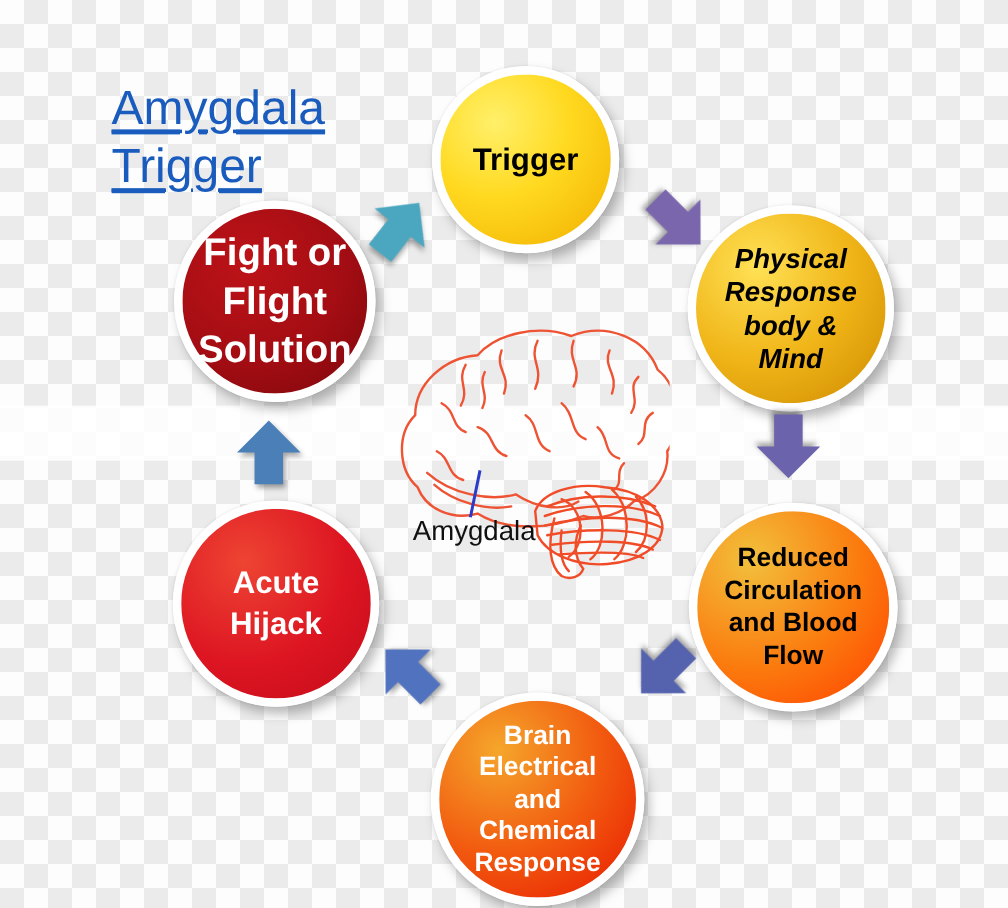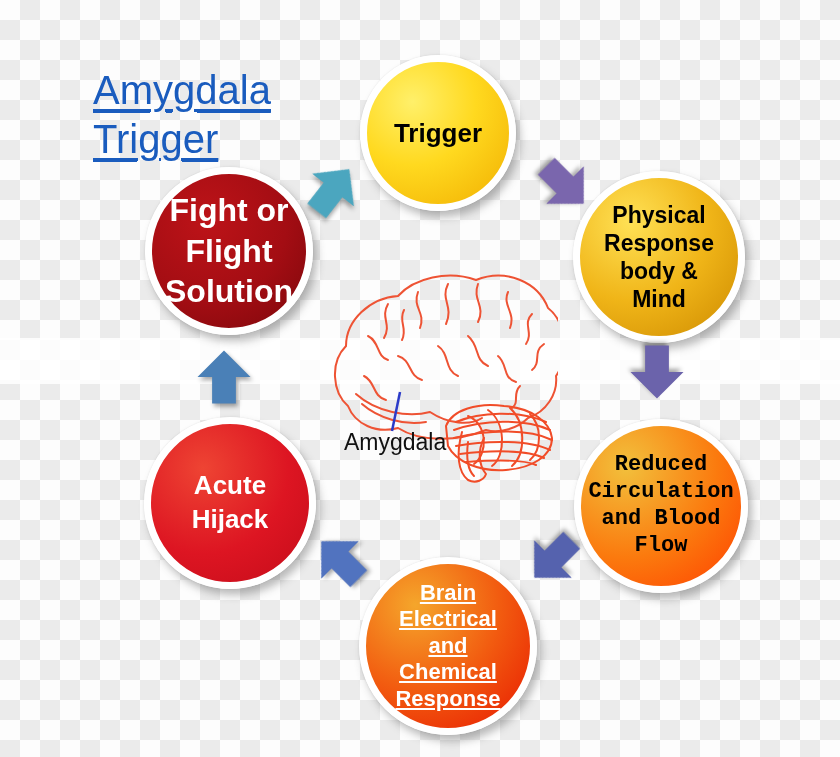--- a/index.html
+++ b/index.html
@@ -22,25 +22,25 @@
   .page-title span{display:block;text-decoration:underline;}
   .node{
     position:absolute;border-radius:50%;border:7px solid #ffffff;
     box-shadow:4px 6px 9px rgba(60,60,60,0.35),0 0 2px rgba(0,0,0,0.10);
     display:flex;align-items:center;justify-content:center;text-align:center;
     font-weight:bold;white-space:pre-line;box-sizing:border-box;
   }
   .node-trigger{left:360px;top:55px;width:156px;height:156px;font-size:26px;color:#000;
     background:radial-gradient(circle at 32% 28%,#fff06a 0%,#ffd91f 45%,#f1ae00 100%);}
   .node-physical{left:573px;top:171px;width:172px;height:172px;font-size:23px;line-height:1.22;color:#000;
-    background:radial-gradient(circle at 32% 28%,#ffe155 0%,#f0b518 50%,#cd8a00 100%);}
+    background:radial-gradient(circle at 32% 28%,#ffe155 0%,#f0b518 50%,#cd8a00 100%);font-style:italic;}
   .node-reduced{left:574px;top:419px;width:174px;height:174px;font-size:22px;line-height:1.22;color:#000;
-    background:radial-gradient(circle at 28% 25%,#f2c03c 0%,#fb7a0e 55%,#ff4000 100%);font-family:Liberation Mono, monospace;}
-  .node-brainresp{left:359px;top:557px;width:178px;height:178px;font-size:22px;line-height:1.2;color:#fff;
-    background:radial-gradient(circle at 30% 25%,#f5a62b 0%,#f25c10 50%,#e81800 100%);text-decoration:underline;}
+    background:radial-gradient(circle at 28% 25%,#f2c03c 0%,#fb7a0e 55%,#ff4000 100%);}
+  .node-brainresp{left:359px;top:577px;width:178px;height:178px;font-size:22px;line-height:1.2;color:#fff;
+    background:radial-gradient(circle at 30% 25%,#f5a62b 0%,#f25c10 50%,#e81800 100%);}
   .node-acute{left:144px;top:417px;width:172px;height:172px;font-size:26px;line-height:1.3;color:#fff;
     background:radial-gradient(circle at 33% 28%,#ee4433 0%,#dd1522 55%,#c40c1a 100%);}
   .node-fight{left:145px;top:167px;width:168px;height:168px;font-size:32px;line-height:1.28;color:#fff;
     background:radial-gradient(circle at 35% 30%,#bd1318 0%,#a30d13 55%,#7c070b 100%);}
   .arrow{position:absolute;width:64px;height:64px;filter:drop-shadow(2px 3px 2px rgba(0,0,0,0.35));}
   .arrow-a1{left:301px;top:158px;transform:rotate(38deg);}
   .arrow-a2{left:533px;top:153px;transform:rotate(135deg);}
   .arrow-a3{left:625px;top:340px;transform:rotate(180deg);}
   .arrow-a4{left:521px;top:527px;transform:rotate(225deg);}
   .arrow-a5{left:308px;top:528px;transform:rotate(315deg);}

